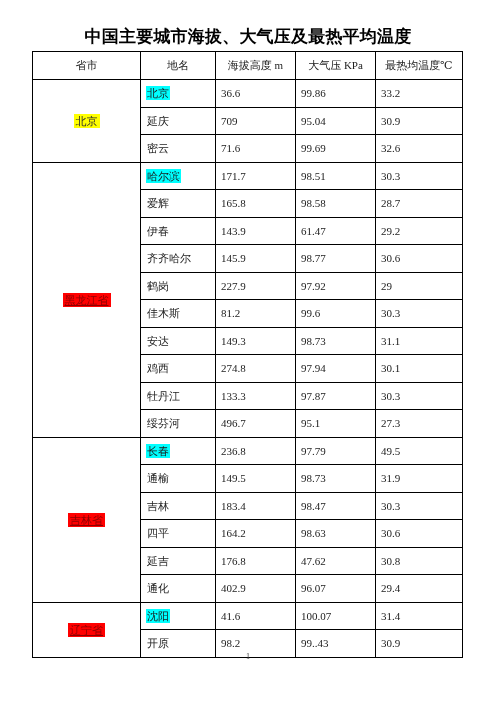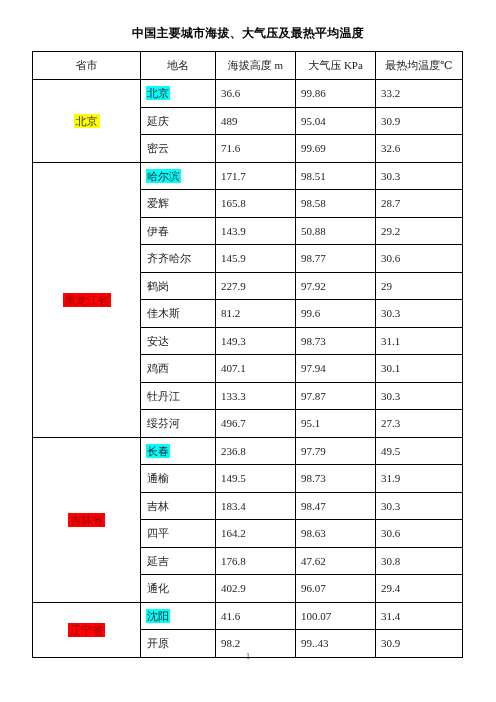--- a/index.html
+++ b/index.html
@@ -22,21 +22,21 @@
     height: 702px;
     background: #ffffff;
   }
 
   #doc-title {
     position: absolute;
     left: 0;
     top: 25px;
     width: 496px;
     text-align: center;
-    font-size: 12px;
+    font-size: 17px;
     font-weight: bold;
     color: #000000;
     letter-spacing: 0.2px;
     font-family: "Liberation Sans", "DejaVu Sans", sans-serif;
   }
 
   #data-table {
     position: absolute;
     left: 32px;
     top: 51px;
@@ -89,20 +89,21 @@
     font-size: 11px;
     white-space: nowrap;
   }
   .prov-tag.hl-yellow {
     background: #ffff00;
     color: #2b2b2b;
   }
   .prov-tag.hl-red {
     background: #ff0000;
     color: #8c0000;
+    text-decoration: underline;
   }
 
   .city-tag {
     display: inline-block;
     padding: 0px 1px;
     line-height: 14px;
     white-space: nowrap;
   }
   .city-tag.hl-cyan {
     background: #00ffff;
@@ -145,21 +146,21 @@
       </tr>
     <tr class="body-row">
           <td class="prov-cell" rowspan="3"><span class="prov-tag hl-yellow">北京</span></td>
           <td><span class="city-tag hl-cyan">北京</span></td>
           <td>36.6</td>
           <td>99.86</td>
           <td>33.2</td>
         </tr>
         <tr class="body-row">
           <td><span class="city-tag ">延庆</span></td>
-          <td>489</td>
+          <td>709</td>
           <td>95.04</td>
           <td>30.9</td>
         </tr>
         <tr class="body-row">
           <td><span class="city-tag ">密云</span></td>
           <td>71.6</td>
           <td>99.69</td>
           <td>32.6</td>
         </tr>
         <tr class="body-row">
@@ -171,21 +172,21 @@
         </tr>
         <tr class="body-row">
           <td><span class="city-tag ">爱辉</span></td>
           <td>165.8</td>
           <td>98.58</td>
           <td>28.7</td>
         </tr>
         <tr class="body-row">
           <td><span class="city-tag ">伊春</span></td>
           <td>143.9</td>
-          <td>50.88</td>
+          <td>61.47</td>
           <td>29.2</td>
         </tr>
         <tr class="body-row">
           <td><span class="city-tag ">齐齐哈尔</span></td>
           <td>145.9</td>
           <td>98.77</td>
           <td>30.6</td>
         </tr>
         <tr class="body-row">
           <td><span class="city-tag ">鹤岗</span></td>
@@ -200,21 +201,21 @@
           <td>30.3</td>
         </tr>
         <tr class="body-row">
           <td><span class="city-tag ">安达</span></td>
           <td>149.3</td>
           <td>98.73</td>
           <td>31.1</td>
         </tr>
         <tr class="body-row">
           <td><span class="city-tag ">鸡西</span></td>
-          <td>407.1</td>
+          <td>274.8</td>
           <td>97.94</td>
           <td>30.1</td>
         </tr>
         <tr class="body-row">
           <td><span class="city-tag ">牡丹江</span></td>
           <td>133.3</td>
           <td>97.87</td>
           <td>30.3</td>
         </tr>
         <tr class="body-row">

